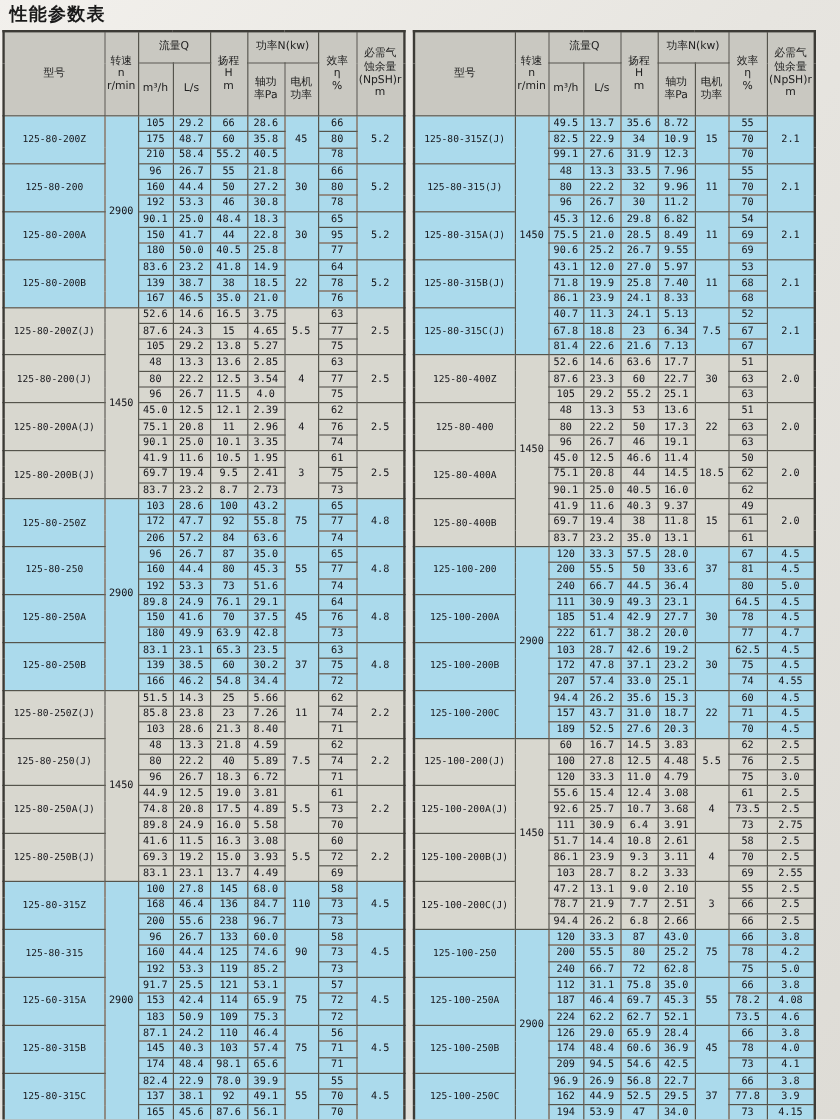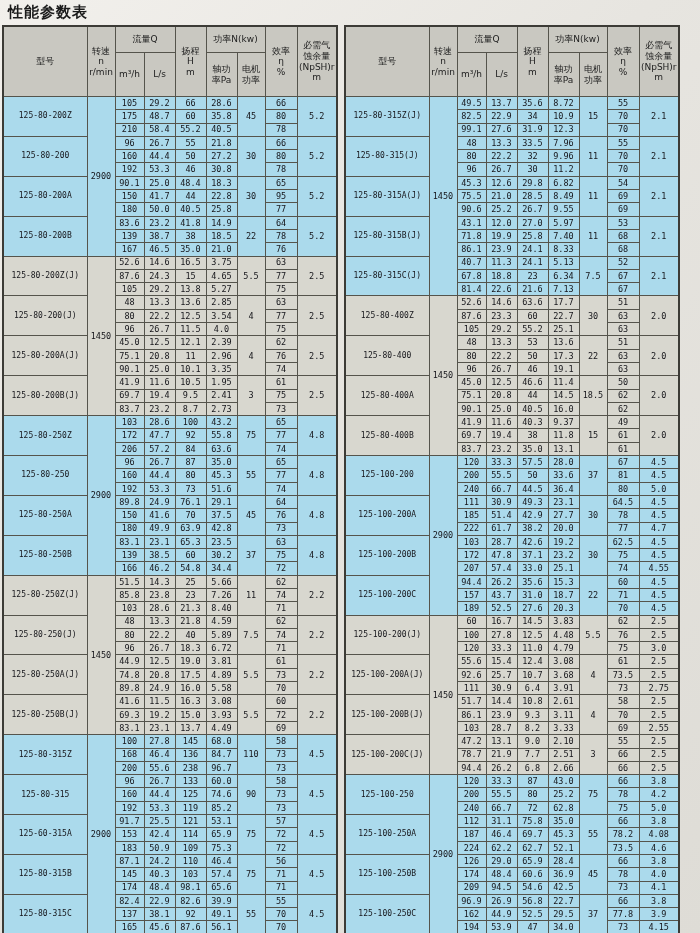--- a/index.html
+++ b/index.html
@@ -573,21 +573,21 @@
             <td>174</td>
             <td>48.4</td>
             <td>98.1</td>
             <td>65.6</td>
             <td>71</td>
           </tr>
           <tr class="blue">
             <td rowspan="3" class="model">125-80-315C</td>
             <td>82.4</td>
             <td>22.9</td>
-            <td>82.6</td>
+            <td>78.0</td>
             <td>39.9</td>
             <td rowspan="3">55</td>
             <td>55</td>
             <td rowspan="3">4.5</td>
           </tr>
           <tr class="blue">
             <td>137</td>
             <td>38.1</td>
             <td>92</td>
             <td>49.1</td>

